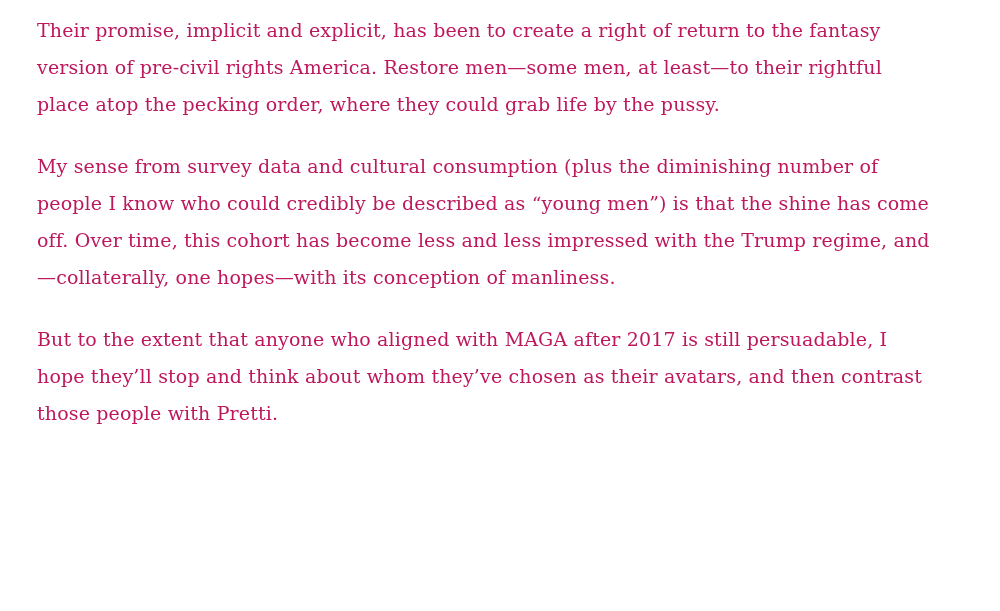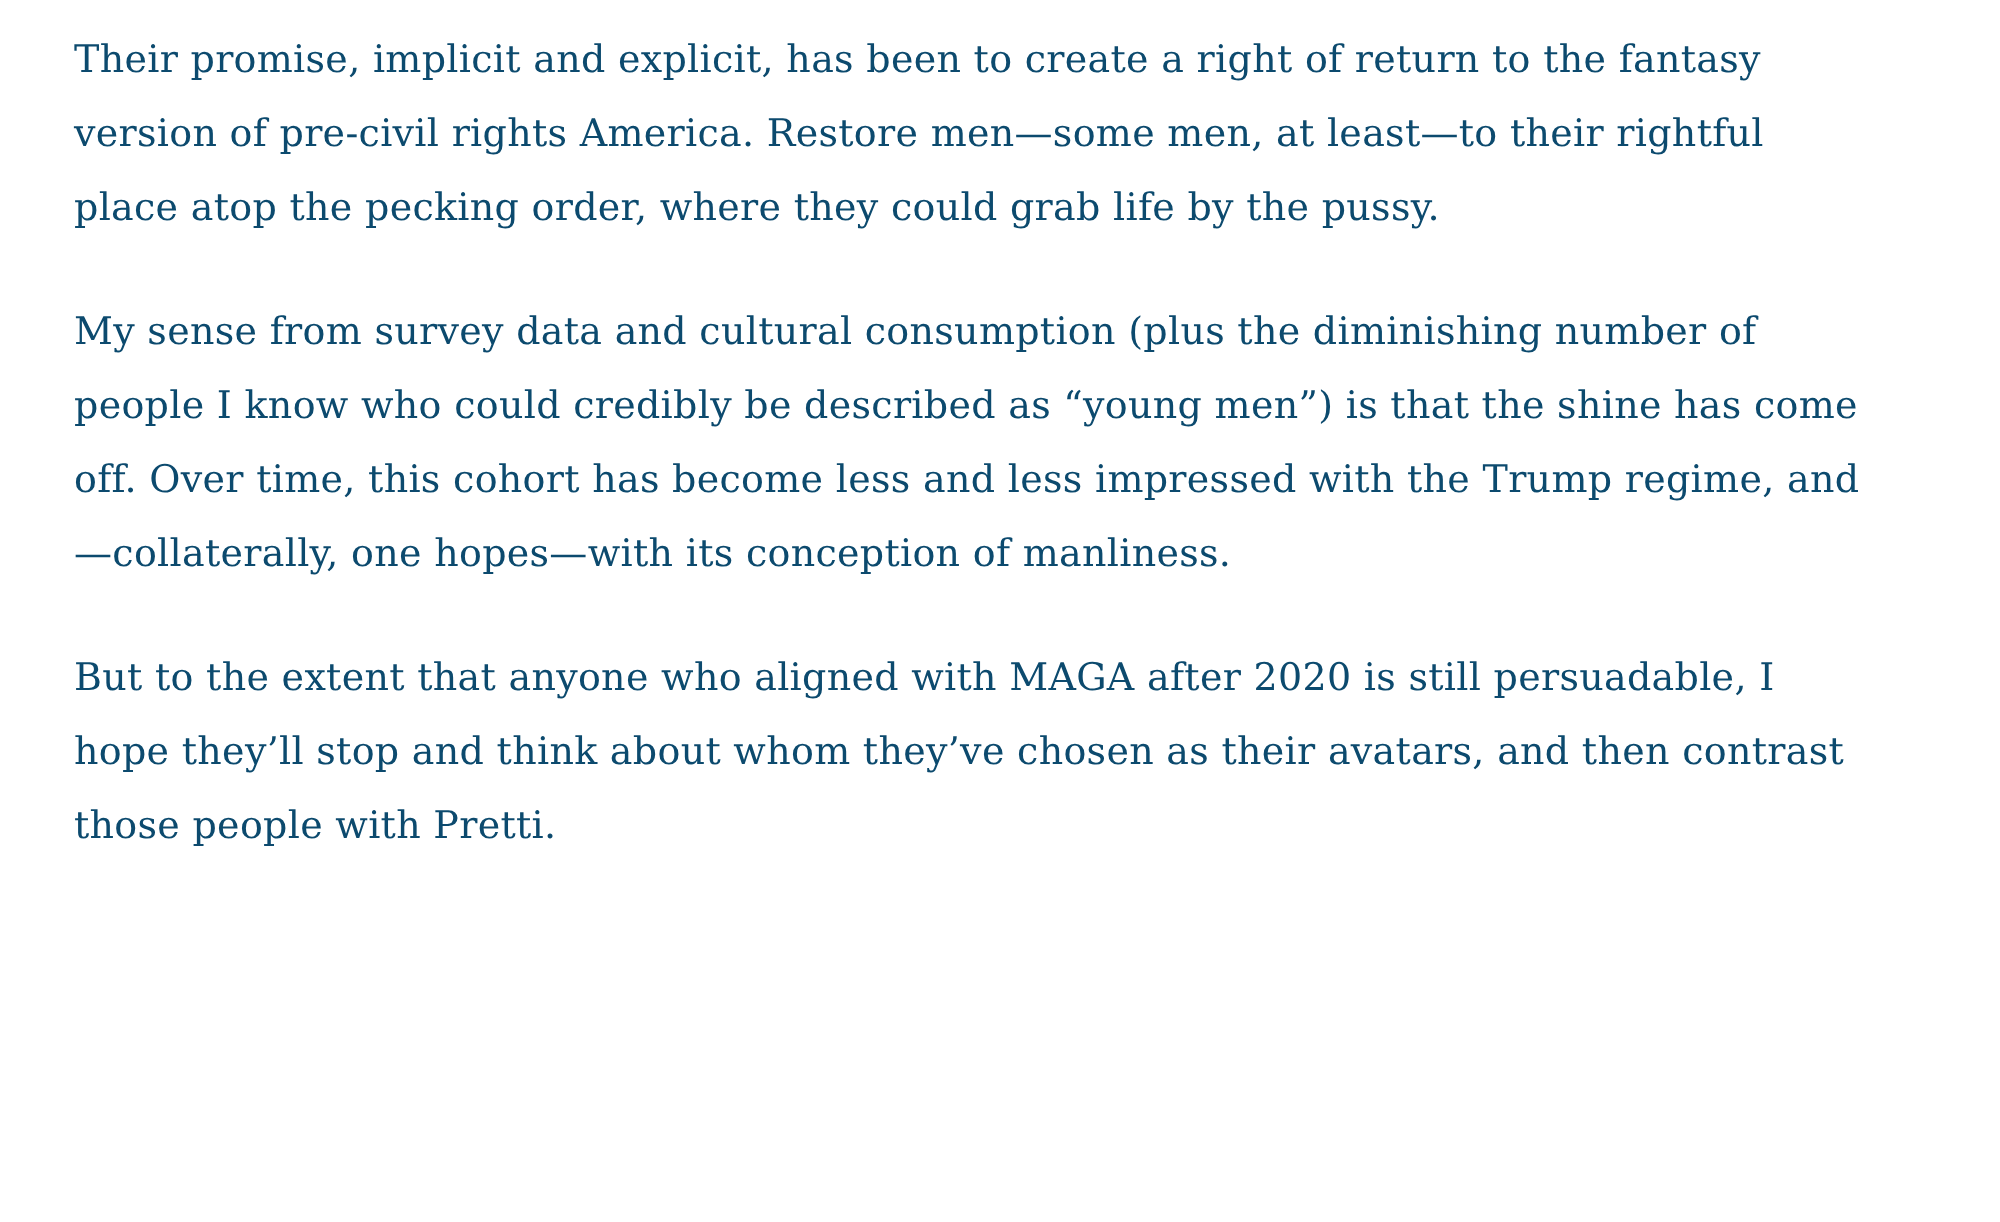--- a/index.html
+++ b/index.html
@@ -18,27 +18,27 @@
     padding: 12px 62px 0 37px;
     max-width: 900px;
     box-sizing: content-box;
   }
   .article p {
     font-family: "DejaVu Serif", "Liberation Serif", serif;
     font-size: 19px;
     line-height: 37px;
     font-weight: 400;
     letter-spacing: 0.15px;
-    color: #0c4a6e;
+    color: #be185d;
     margin: 0 0 25px 0;
     text-align: left;
   }
 </style>
 </head>
 <body>
 
 <div class="page">
   <main class="article">
       <p>Their promise, implicit and explicit, has been to create a right of return to the fantasy version of pre-civil rights America. Restore men—some men, at least—to their rightful place atop the pecking order, where they could grab life by the pussy.</p>
       <p>My sense from survey data and cultural consumption (plus the diminishing number of people I know who could credibly be described as “young men”) is that the shine has come off. Over time, this cohort has become less and less impressed with the Trump regime, and—collaterally, one hopes—with its conception of manliness.</p>
-      <p>But to the extent that anyone who aligned with MAGA after 2020 is still persuadable, I hope they’ll stop and think about whom they’ve chosen as their avatars, and then contrast those people with Pretti.</p>
+      <p>But to the extent that anyone who aligned with MAGA after 2017 is still persuadable, I hope they’ll stop and think about whom they’ve chosen as their avatars, and then contrast those people with Pretti.</p>
     </main>
 </div>
 
 </body></html>

